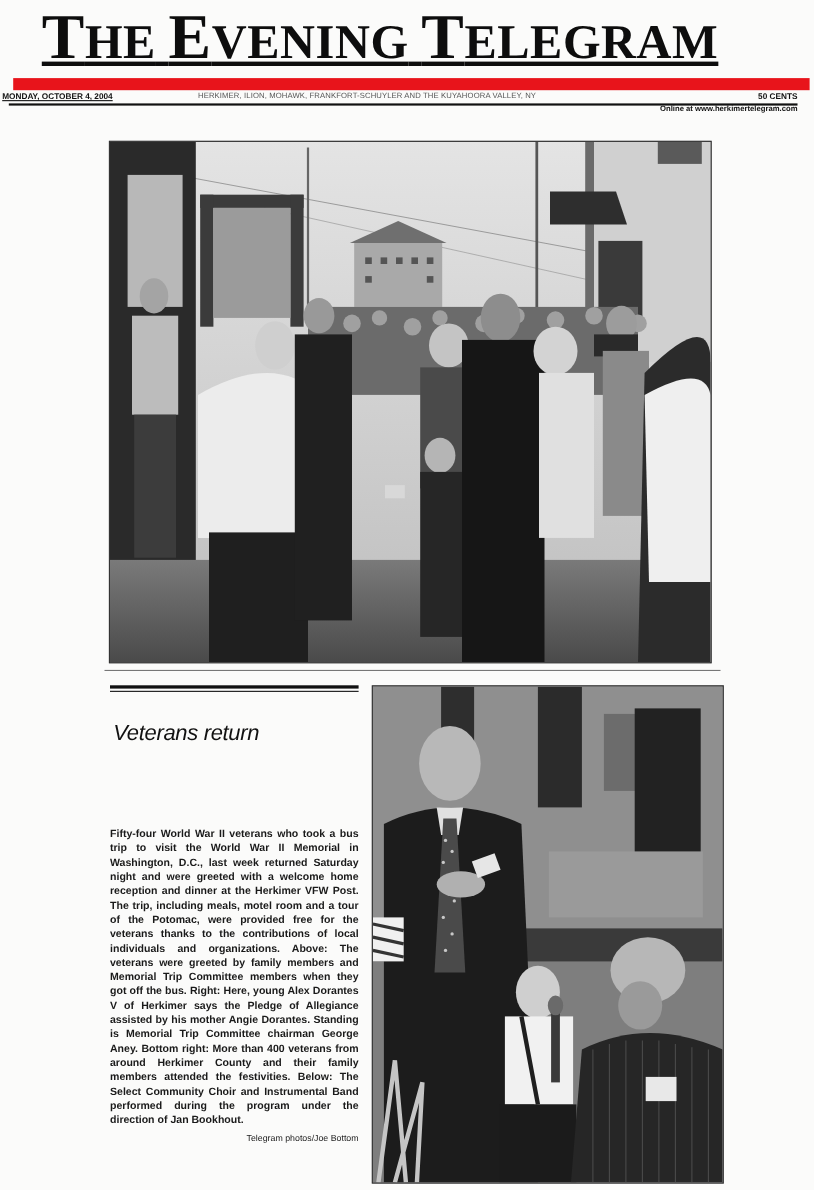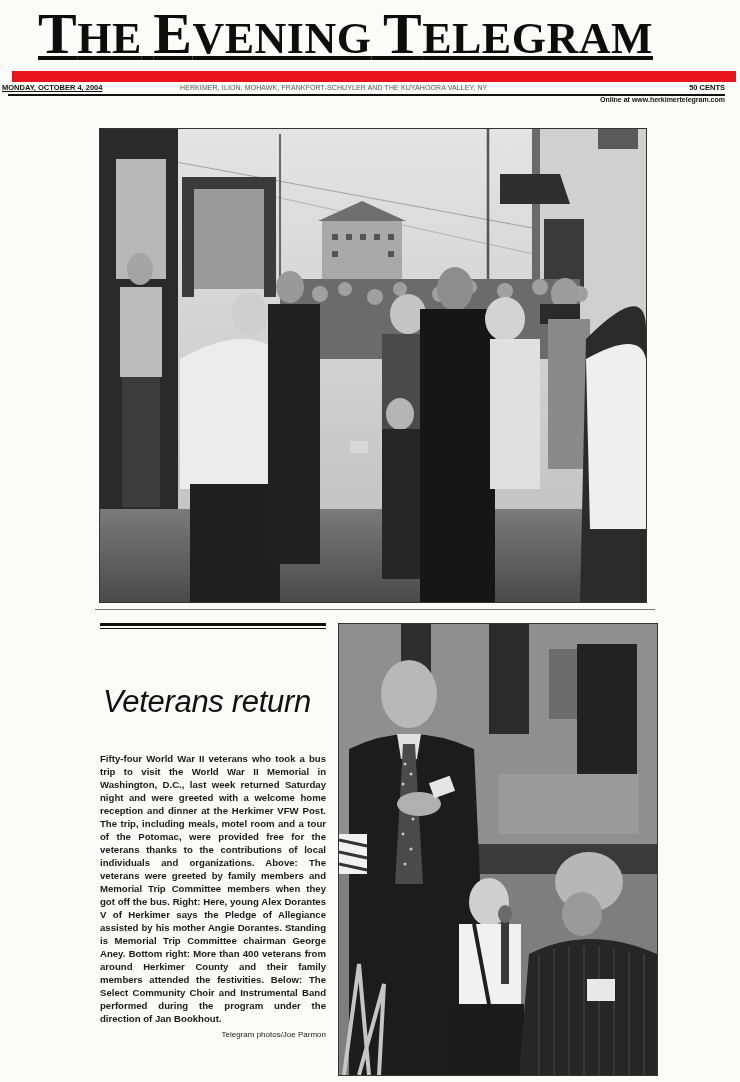--- a/index.html
+++ b/index.html
@@ -59,24 +59,24 @@
     }
     .photo svg { display: block; width: 100%; height: 100%; }
     .photo-top { left: 99px; top: 128px; width: 546px; height: 473px; border: 1px solid #333; }
     .photo-top-rule { left: 95px; top: 609px; width: 560px; height: 1px; background: #777; }
     .photo-bottom { left: 338px; top: 623px; width: 318px; height: 451px; border: 1px solid #333; }
 
     
     .double-rule-thick { left: 100px; top: 623px; width: 226px; height: 3px; background: #111; }
     .double-rule-thin { left: 100px; top: 628px; width: 226px; height: 1px; background: #111; }
     .headline {
-      left: 103px; top: 684px; width: 230px;
+      left: 103px; top: 656px; width: 230px;
       font-family: "Liberation Sans", sans-serif;
       font-style: italic;
-      font-size: 31px;
+      font-size: 20px;
       letter-spacing: -0.3px;
       color: #111;
       white-space: nowrap;
     }
     .body-text {
       left: 100px; top: 752px; width: 226px;
       font-family: "Liberation Sans", sans-serif;
       font-weight: bold;
       font-size: 9.6px;
       line-height: 13px;
@@ -198,21 +198,21 @@
     <path d="M486,210 Q546,150 546,200 L546,473 L480,473 Z" fill="#2b2b2b"></path>
     <path d="M486,230 Q540,200 546,230 L546,400 L490,400 Z" fill="#efefef"></path>
   </svg>
 </div>
 <div class="abs photo-top-rule"></div>
 
 <div class="abs double-rule-thick"></div>
 <div class="abs double-rule-thin"></div>
 <div class="abs headline">Veterans return</div>
 <div class="abs body-text">Fifty-four World War II veterans who took a bus trip to visit the World War II Memorial in Washington, D.C., last week returned Saturday night and were greeted with a welcome home reception and dinner at the Herkimer VFW Post. The trip, including meals, motel room and a tour of the Potomac, were provided free for the veterans thanks to the contributions of local individuals and organizations. Above: The veterans were greeted by family members and Memorial Trip Committee members when they got off the bus. Right: Here, young Alex Dorantes V of Herkimer says the Pledge of Allegiance assisted by his mother Angie Dorantes. Standing is Memorial Trip Committee chairman George Aney. Bottom right: More than 400 veterans from around Herkimer County and their family members attended the festivities. Below: The Select Community Choir and Instrumental Band performed during the program under the direction of Jan Bookhout.</div>
-<div class="abs credit">Telegram photos/Joe Parmon</div>
+<div class="abs credit">Telegram photos/Joe Bottom</div>
 
 <div class="abs photo photo-bottom">
   <svg viewBox="0 0 318 451" preserveAspectRatio="none">
     <rect width="318" height="451" fill="#7e7e7e"></rect>
 
     <rect x="0" y="0" width="318" height="230" fill="#8f8f8f"></rect>
     <rect x="62" y="0" width="30" height="60" fill="#2e2e2e"></rect>
     <rect x="150" y="0" width="40" height="110" fill="#2b2b2b"></rect>
     <rect x="210" y="25" width="30" height="70" fill="#6c6c6c"></rect>
     <rect x="238" y="20" width="60" height="160" fill="#222"></rect>

